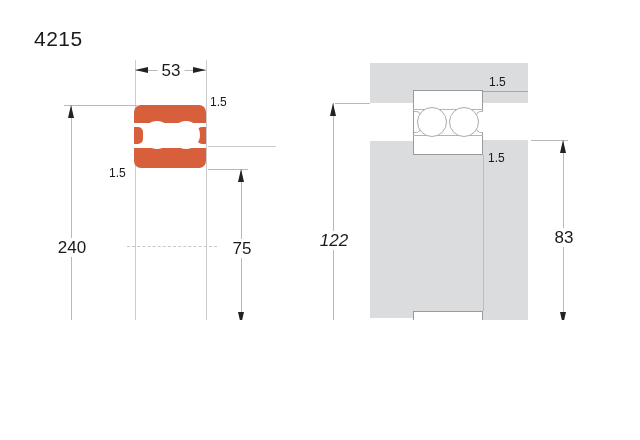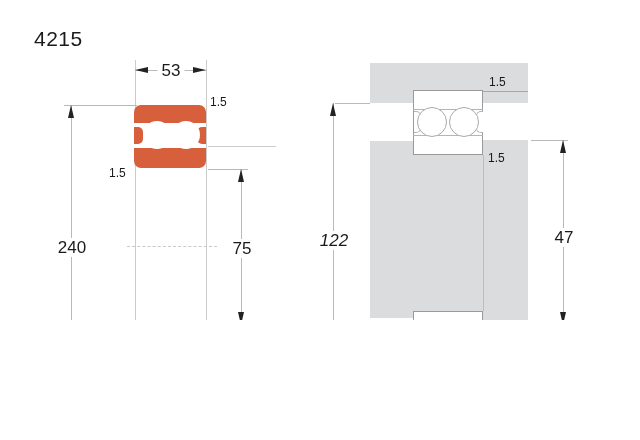--- a/index.html
+++ b/index.html
@@ -121,18 +121,18 @@
   <div class="vline" style="left:333px;top:103px;height:257px;"></div>
   <div class="arr up" style="left:330px;top:103px;"></div>
   <div class="arr down" style="left:330px;top:347px;"></div>
   <div class="dimtxt" style="left:334px;top:231px;font-style:italic;">122</div>
 
   <div class="hline" style="left:531px;top:140px;width:37px;"></div>
   <div class="hline" style="left:531px;top:325px;width:37px;"></div>
   <div class="vline" style="left:563px;top:140px;height:185px;"></div>
   <div class="arr up" style="left:560px;top:140px;"></div>
   <div class="arr down" style="left:560px;top:312px;"></div>
-  <div class="dimtxt" style="left:564px;top:228px;">47</div>
+  <div class="dimtxt" style="left:564px;top:228px;">83</div>
 
   <div class="small" style="left:489px;top:75px;">1.5</div>
   <div class="small" style="left:488px;top:151px;">1.5</div>
 
 </div>
 
 </body></html>

